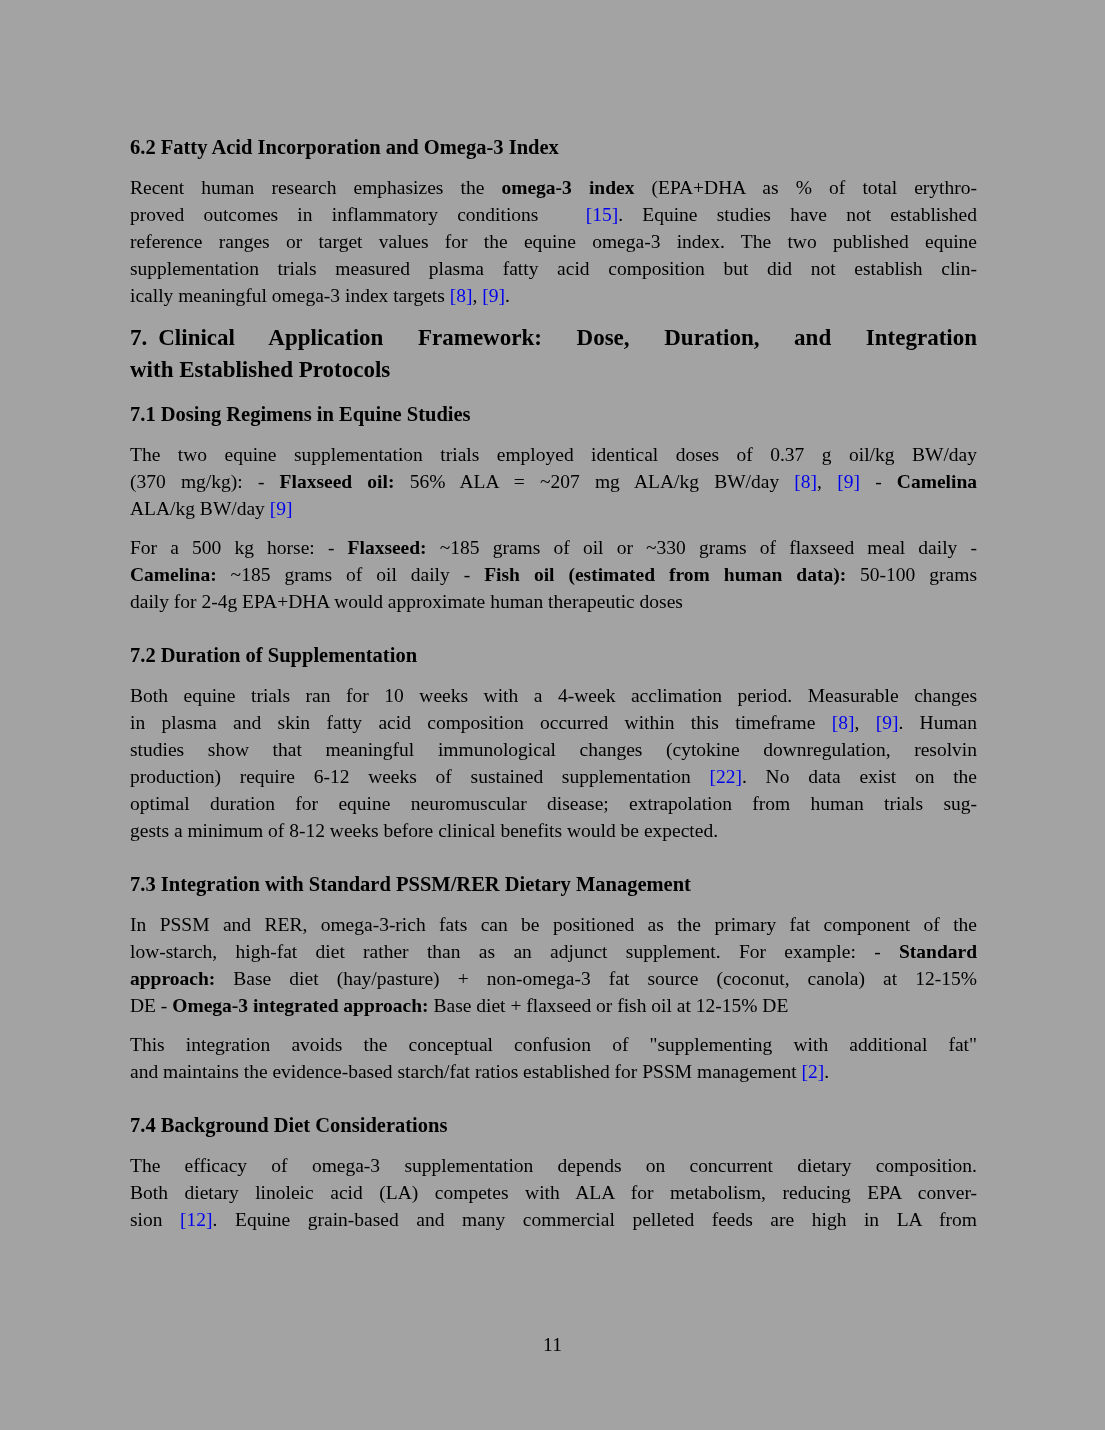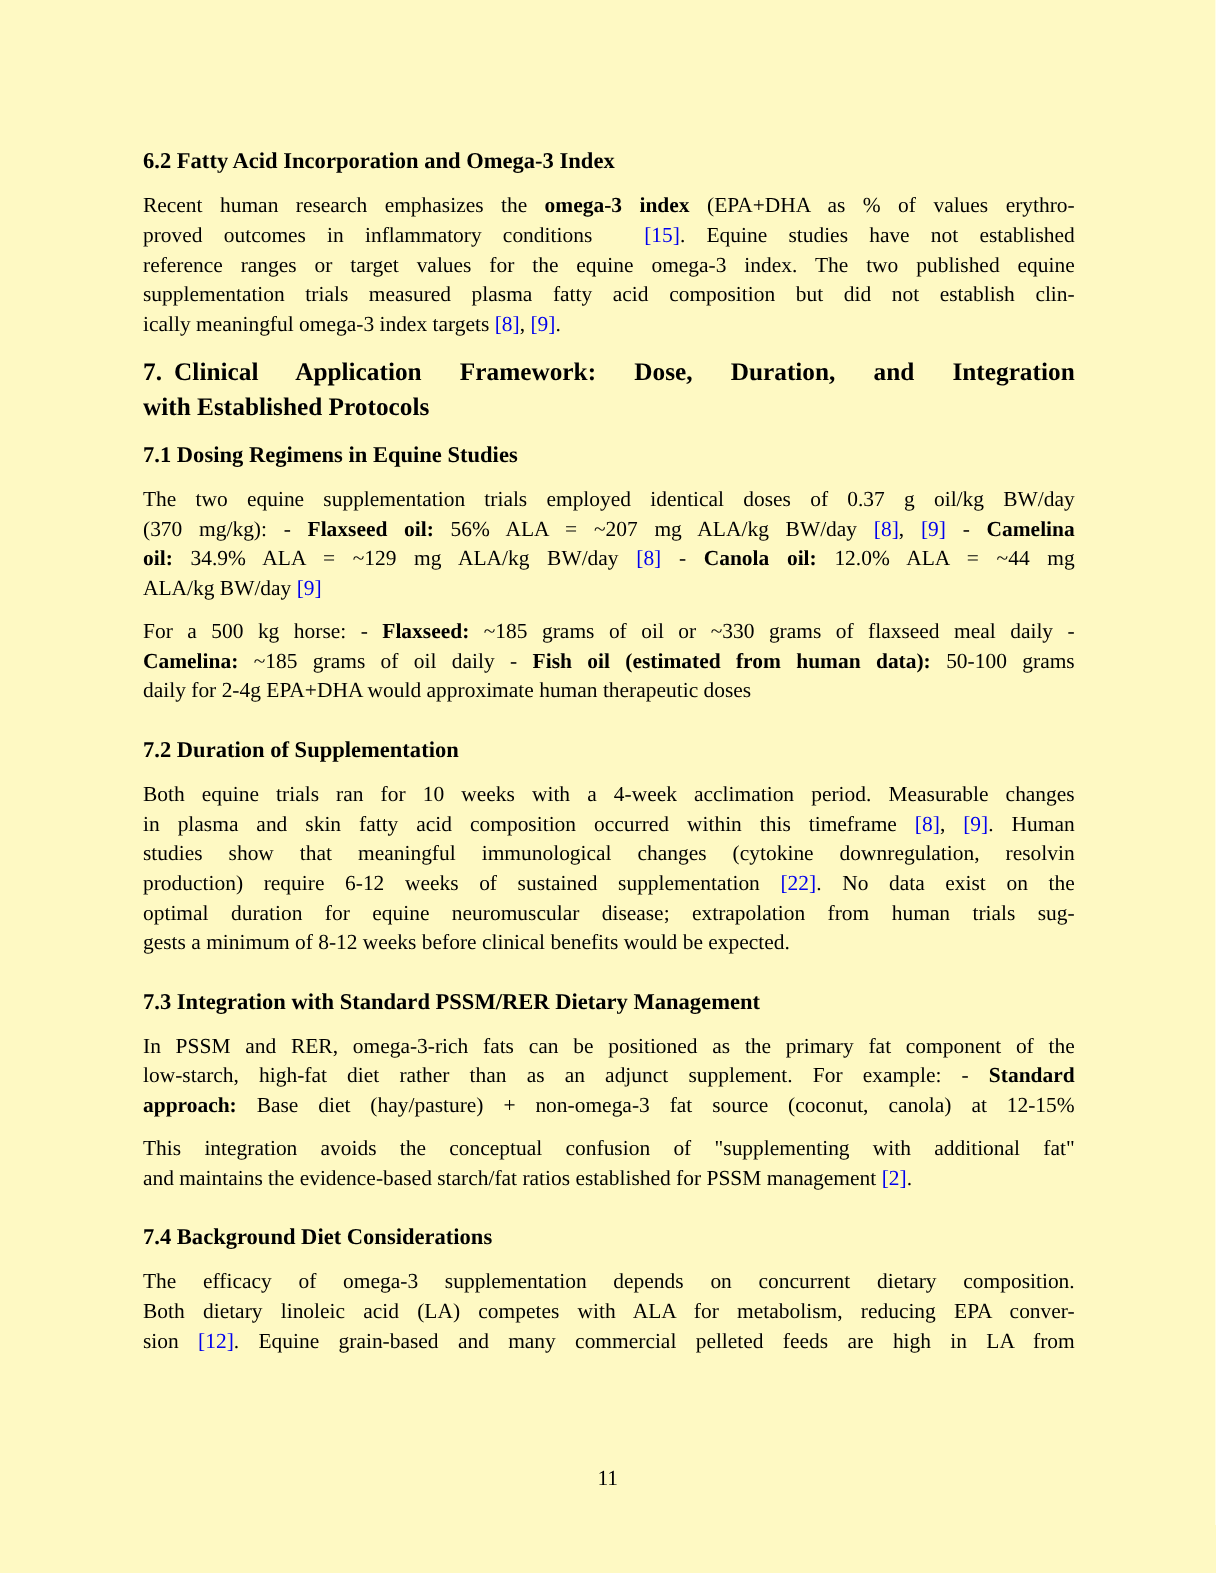--- a/index.html
+++ b/index.html
@@ -1,20 +1,20 @@
 <!DOCTYPE html>
 <html lang="en"><head>
 <meta charset="utf-8">
 <style>
   html, body { margin: 0; padding: 0; background: #ffffff; }
   .page {
     position: relative;
     width: 1105px;
     height: 1430px;
-    background: #fef9c3;
+    background: #a3a3a3;
     font-family: "Liberation Serif", serif;
     color: #000000;
     overflow: hidden;
   }
   .content {
     position: absolute;
     left: 130px;
     top: 134px;
     width: 847px;
     font-size: 19.5px;
@@ -54,37 +54,36 @@
 </style>
 </head>
 <body>
 
 <div class="page">
   <div class="content">
       <div class="h-sub">
         <div class="line"><span class="b">6.2 Fatty Acid Incorporation and Omega-3 Index</span></div>
       </div>
       <div class="para">
-        <div class="line just"><span>Recent human research emphasizes the </span><span class="b">omega-3 index</span><span> (EPA+DHA as % of values erythro-</span></div>
+        <div class="line just"><span>Recent human research emphasizes the </span><span class="b">omega-3 index</span><span> (EPA+DHA as % of total erythro-</span></div>
         <div class="line just"><span>proved outcomes in inflammatory conditions </span><a class="cite" style="color: rgb(0, 0, 238); margin-left: 28px;">[15]</a><span>.  Equine studies have not established</span></div>
         <div class="line just"><span>reference ranges or target values for the equine omega-3 index. The two published equine</span></div>
         <div class="line just"><span>supplementation trials measured plasma fatty acid composition but did not establish clin-</span></div>
         <div class="line"><span>ically meaningful omega-3 index targets </span><a class="cite" style="color: rgb(0, 0, 238);">[8]</a><span>, </span><a class="cite" style="color: rgb(0, 0, 238);">[9]</a><span>.</span></div>
       </div>
       <div class="h-sec">
         <div class="line just"><span class="b num">7.</span><span class="b">Clinical Application Framework: Dose, Duration, and Integration</span></div>
         <div class="line"><span class="b">with Established Protocols</span></div>
       </div>
       <div class="h-sub">
         <div class="line"><span class="b">7.1 Dosing Regimens in Equine Studies</span></div>
       </div>
       <div class="para">
         <div class="line just"><span>The two equine supplementation trials employed identical doses of 0.37 g oil/kg BW/day</span></div>
         <div class="line just"><span>(370 mg/kg): - </span><span class="b">Flaxseed oil:</span><span> 56% ALA = ~207 mg ALA/kg BW/day </span><a class="cite" style="color: rgb(0, 0, 238);">[8]</a><span>, </span><a class="cite" style="color: rgb(0, 0, 238);">[9]</a><span> - </span><span class="b">Camelina</span></div>
-        <div class="line just"><span class="b">oil:</span><span> 34.9% ALA = ~129 mg ALA/kg BW/day </span><a class="cite" style="color: rgb(0, 0, 238);">[8]</a><span> - </span><span class="b">Canola oil:</span><span> 12.0% ALA = ~44 mg</span></div>
         <div class="line"><span>ALA/kg BW/day </span><a class="cite" style="color: rgb(0, 0, 238);">[9]</a></div>
       </div>
       <div class="para">
         <div class="line just"><span>For a 500 kg horse: - </span><span class="b">Flaxseed:</span><span> ~185 grams of oil or ~330 grams of flaxseed meal daily -</span></div>
         <div class="line just"><span class="b">Camelina:</span><span> ~185 grams of oil daily - </span><span class="b">Fish oil (estimated from human data):</span><span> 50-100 grams</span></div>
         <div class="line"><span>daily for 2-4g EPA+DHA would approximate human therapeutic doses</span></div>
       </div>
       <div class="h-sub">
         <div class="line"><span class="b">7.2 Duration of Supplementation</span></div>
       </div>
@@ -96,20 +95,21 @@
         <div class="line just"><span>optimal duration for equine neuromuscular disease; extrapolation from human trials sug-</span></div>
         <div class="line"><span>gests a minimum of 8-12 weeks before clinical benefits would be expected.</span></div>
       </div>
       <div class="h-sub">
         <div class="line"><span class="b">7.3 Integration with Standard PSSM/RER Dietary Management</span></div>
       </div>
       <div class="para">
         <div class="line just"><span>In PSSM and RER, omega-3-rich fats can be positioned as the primary fat component of the</span></div>
         <div class="line just"><span>low-starch, high-fat diet rather than as an adjunct supplement.  For example: - </span><span class="b">Standard</span></div>
         <div class="line just"><span class="b">approach:</span><span> Base diet (hay/pasture) + non-omega-3 fat source (coconut, canola) at 12-15%</span></div>
+        <div class="line"><span>DE - </span><span class="b">Omega-3 integrated approach:</span><span> Base diet + flaxseed or fish oil at 12-15% DE</span></div>
       </div>
       <div class="para">
         <div class="line just"><span>This integration avoids the conceptual confusion of "supplementing with additional fat"</span></div>
         <div class="line"><span>and maintains the evidence-based starch/fat ratios established for PSSM management </span><a class="cite" style="color: rgb(0, 0, 238);">[2]</a><span>.</span></div>
       </div>
       <div class="h-sub">
         <div class="line"><span class="b">7.4 Background Diet Considerations</span></div>
       </div>
       <div class="para">
         <div class="line just"><span>The efficacy of omega-3 supplementation depends on concurrent dietary composition.</span></div>

